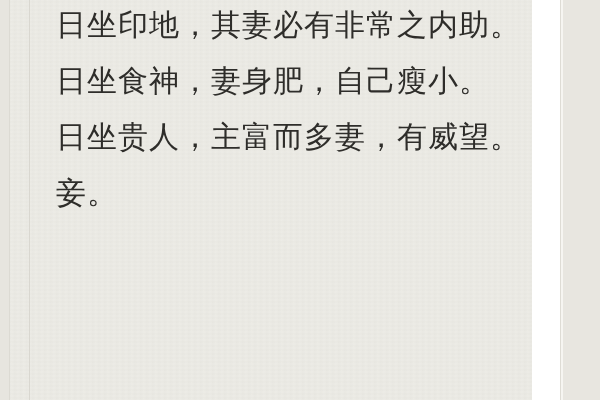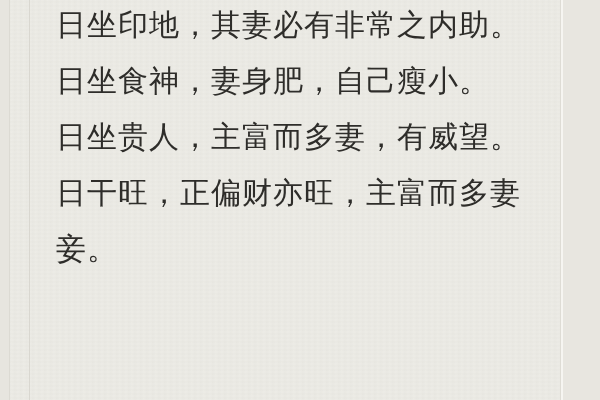--- a/index.html
+++ b/index.html
@@ -7,27 +7,28 @@
     padding: 0;
   }
   body {
     width: 600px;
     height: 400px;
     overflow: hidden;
     font-family: "DejaVu Sans", "Liberation Sans", sans-serif;
   }
   .page {
     position: relative;
-    width: 600px;
+    width: 504px;
     height: 400px;
     background-color: #ECEBE5;
     
     background-image:
       repeating-linear-gradient(0deg, rgba(255,255,255,0.05) 0px, rgba(0,0,0,0.012) 2px, rgba(255,255,255,0.04) 4px),
       repeating-linear-gradient(90deg, rgba(255,255,255,0.03) 0px, rgba(0,0,0,0.01) 3px, rgba(255,255,255,0.03) 6px);
+    padding-left: 28px;
   }
   
   .edge-strip-left {
     position: absolute;
     left: 0; top: 0;
     width: 9px; height: 400px;
     background: #E7E5DF;
   }
   .edge-strip-right {
     position: absolute;
@@ -69,16 +70,15 @@
   <div class="edge-strip-left"></div>
   <div class="edge-strip-right"></div>
   <div class="rule rule-a"></div>
   <div class="rule rule-b"></div>
   <div class="rule rule-c"></div>
 
   <div class="text-block">
     <div class="text-line">日坐印地，其妻必有非常之内助。</div>
     <div class="text-line">日坐食神，妻身肥，自己瘦小。</div>
     <div class="text-line">日坐贵人，主富而多妻，有威望。</div>
-    <div class="text-line">日干旺，正偏财亦旺，主富而多妻</div>
     <div class="text-line">妾。</div>
   </div>
 </div>
 
 </body></html>

